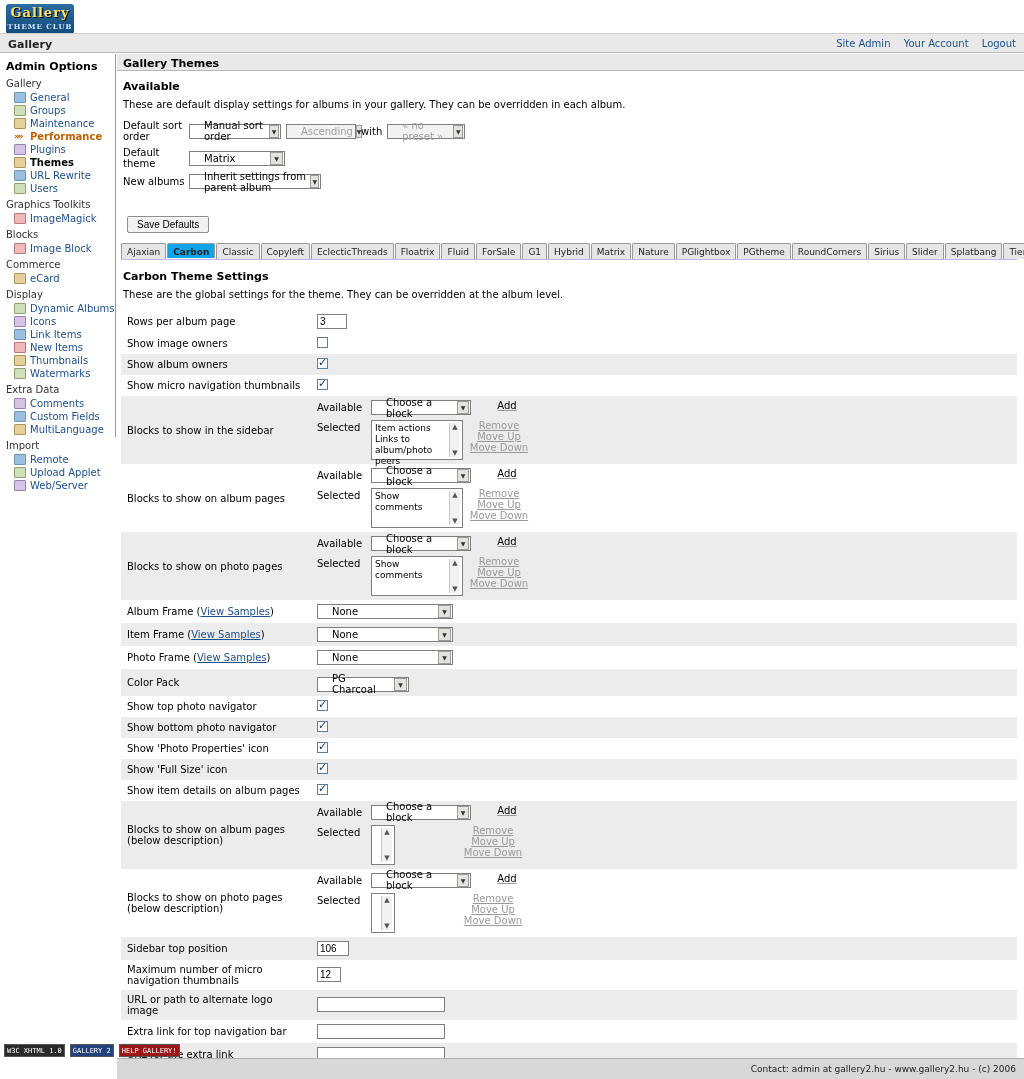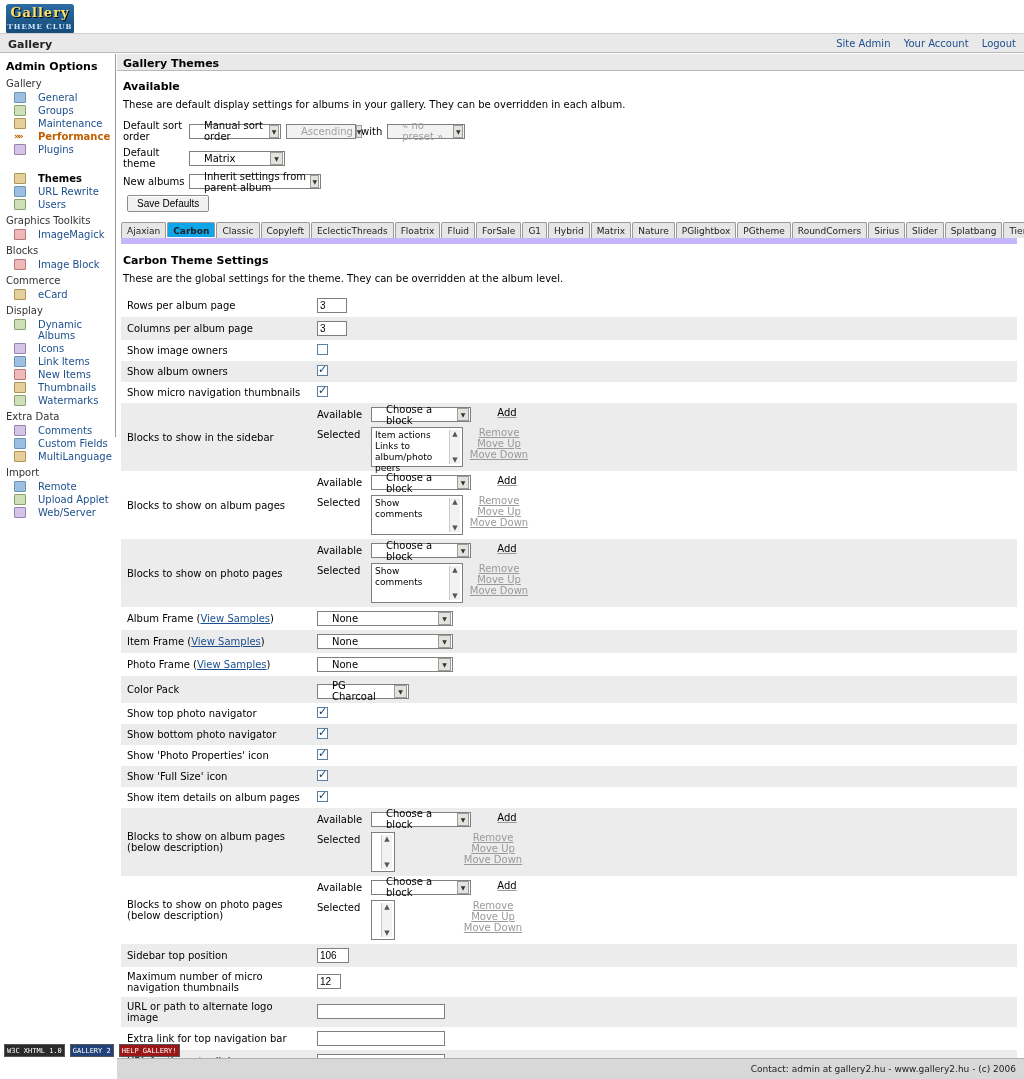--- a/index.html
+++ b/index.html
@@ -58,24 +58,24 @@
   .ghead .links a { color: #1c4f8f; text-decoration: none; margin-left: 10px; }
   
   .sidebar {
     position: absolute; left: 0; top: 54px; width: 116px; height: 383px;
     border-right: 1px solid #9a9a9a; background: #fff;
     padding: 4px 0 0 4px;
   }
   .sb-title { font-weight: bold; font-size: 11px; margin: 2px 0 5px 2px; }
   .sb-group { font-size: 10px; color: #333; margin: 4px 0 2px 2px; }
   .sb-item {
-    display: flex; gap: 12px; padding: 1px 0 1px 10px;
+    display: flex; align-items: center; gap: 4px; padding: 1px 0 1px 10px;
     font-size: 10px; color: #1c4f8f;
   }
-  .sb-item.active { font-weight: bold; color: #000; margin-top: 16px; }
+  .sb-item.active { font-weight: bold; color: #000; }
   .sb-item.perf { color: #c06000; font-weight: bold; }
   .ico {
     width: 12px; height: 11px; display: inline-block; flex: none;
     background: #9bbfe0; border: 1px solid #6d94b5; border-radius: 1px;
   }
   .ico.g1 { background:#cfe0b8; border-color:#88a46a; }
   .ico.g2 { background:#e5cf9a; border-color:#ae9355; }
   .ico.g3 { background:#d6c4e6; border-color:#9a81b5; }
   .ico.g4 { background:#f0b9b9; border-color:#b97878; }
   .ico.arrows { background: transparent; border: none; font-size: 9px; color:#c06000; letter-spacing:-2px;}
@@ -103,21 +103,21 @@
     font-size: 6px; line-height: 12px; text-align: center; color:#333;
   }
   .sel.dis { color: #a0a0a0; background:#f2f2f2; }
   .btn {
     border: 1px solid #8d8d8d; background: #f1f1f1; font-size: 10px;
     padding: 2px 9px; border-radius: 2px; cursor: pointer;
     box-shadow: inset 0 1px 0 #fff;
   }
   
   .tabs {
-    display: flex; margin: 10px 0 0 4px; border-bottom: 6px solid #c4b5fd;
+    display: flex; margin: 10px 0 0 4px; border-bottom: 1px solid #c4b5fd;
     width: 896px;
   }
   .tab {
     border: 1px solid #9a9a9a; border-bottom: none; background: #e6e6e6;
     font-size: 9px; padding: 3px 5px 2px 5px; margin-right: 1px;
     border-radius: 2px 2px 0 0; white-space: nowrap; color: #222;
   }
   .tab.sel { background: #0ea5e9; font-weight: bold; position: relative; top: 0; }
   
   .tbl { width: 896px; margin-left: 4px; border-collapse: collapse; font-size: 10px; }
@@ -343,21 +343,21 @@
   </div>
 
   <div class="frow">
     <span class="lab">New albums</span>
     <span class="sel" style="width:132px">
       <span>Inherit settings from parent album</span>
       <span class="arw">▼</span>
     </span>
   </div>
 
-  <div style="margin:6px 0 0 10px">
+  <div style="margin:27px 0 0 10px">
     <button class="btn">Save Defaults</button>
   </div>
 
   <div class="tabs">
     <div class="tab">Ajaxian</div>
     <div class="tab sel">Carbon</div>
     <div class="tab">Classic</div>
     <div class="tab">Copyleft</div>
     <div class="tab">EclecticThreads</div>
     <div class="tab">Floatrix</div>
@@ -379,24 +379,20 @@
 
   <div class="sect-h" style="margin-top:10px">Carbon Theme Settings</div>
   <div class="sect-p">These are the global settings for the theme. They can be overridden at the album level.</div>
 
   <table class="tbl">
     <tbody>
         <tr>
       <td class="lbl">Rows per album page</td>
       <td><input class="txt" style="width: 30px;" value="3"></td>
     </tr>
-    <tr class="alt">
-      <td class="lbl">Columns per album page</td>
-      <td><input class="txt" style="width: 30px;" value="3"></td>
-    </tr>
     <tr>
       <td class="lbl">Show image owners</td>
       <td><span class="chk"></span></td>
     </tr>
     <tr class="alt">
       <td class="lbl">Show album owners</td>
       <td><span class="chk on"></span></td>
     </tr>
     <tr>
       <td class="lbl">Show micro navigation thumbnails</td>

